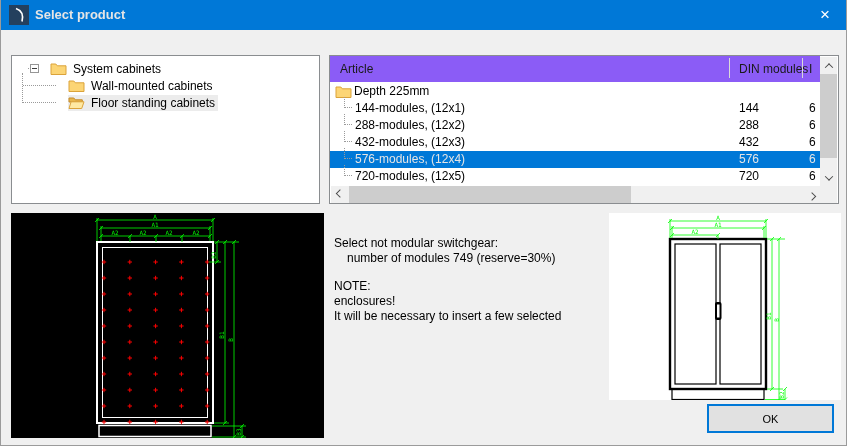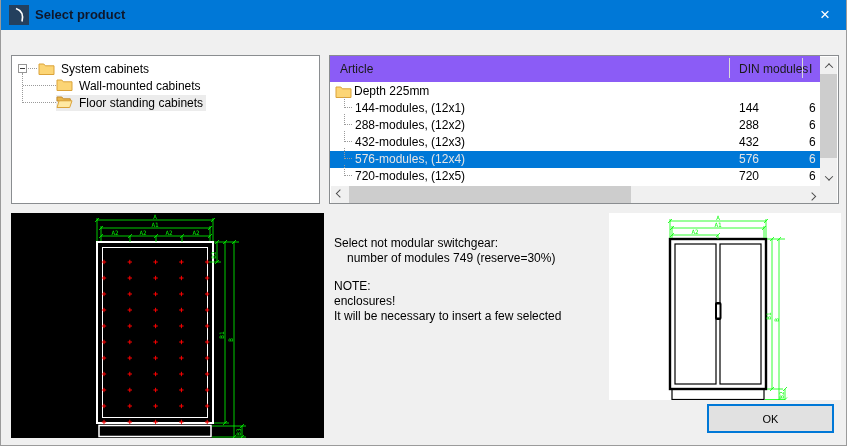--- a/index.html
+++ b/index.html
@@ -5,35 +5,35 @@
   * { box-sizing: border-box; }
   html,body { margin:0; padding:0; background:#c8c8c8; }
   .dlg {
     position:relative; width:847px; height:446px; background:#f0f0f0;
     font-family:"Liberation Sans", sans-serif; font-size:12px; color:#000;
     overflow:hidden; border-left:1px solid #9b9b9b; border-right:1px solid #9b9b9b; border-bottom:1px solid #9b9b9b;
   }
   
   .titlebar { position:absolute; left:0; top:0; width:847px; height:30px; background:#0078d7; }
   .app-icon { position:absolute; left:8px; top:5px; width:20px; height:20px; }
-  .win-title { position:absolute; left:34px; top:0; height:30px; line-height:30px; color:#0f172a; font-size:13px; font-weight:600; }
+  .win-title { position:absolute; left:34px; top:0; height:30px; line-height:30px; color:#e5e5e5; font-size:13px; font-weight:600; }
   .close-btn { position:absolute; right:0; top:0; width:46px; height:30px; color:#fff; font-size:17px;
                display:flex; align-items:center; justify-content:center; cursor:pointer; }
   
   .tree-panel { position:absolute; left:10px; top:55px; width:309px; height:149px; background:#fff; border:1px solid #8a8d90; }
   .table-panel { position:absolute; left:328px; top:55px; width:510px; height:149px; background:#fff; border:1px solid #8a8d90; overflow:hidden; }
   
-  .tree-rows { position:absolute; left:0; top:4px; right:0; }
+  .tree-rows { position:absolute; left:0; top:4px; right:0;padding-left:12px; }
   .tree-row { position:relative; height:17px; display:flex; align-items:center; white-space:nowrap; }
   .expander { position:absolute; left:6px; top:4px; width:9px; height:9px; background:#fff; border:1px solid #969696; }
   .expander::after { content:""; position:absolute; left:1px; top:3px; width:5px; height:1px; background:#3c3c3c; }
   .tree-row .lbl { padding:1px 3px; }
   .tree-row.root { padding-left:26px; }
   .tree-row.child { padding-left:44px; }
-  .sel-wrap { display:flex; }
+  .sel-wrap { display:flex; align-items:center; }
   .sel-wrap.selected { background:#ececec; }
   .folder-ico { width:17px; height:13px; margin-right:3px; flex:none; }
   .vline { position:absolute; border-left:1px dotted #9a9a9a; width:0; }
   .hline { position:absolute; border-top:1px dotted #9a9a9a; height:0; }
   
   .t-header { position:absolute; left:0; top:0; width:490px; height:26px; background:#8b5cf6; }
   .t-header .hcell { position:absolute; top:6px; color:#1a1a1a; }
   .hsep { position:absolute; top:2px; height:20px; width:1px; background:#d9d9d9; }
   .t-rows { position:absolute; left:0; top:27px; width:490px; height:103px; overflow:hidden; }
   .t-row { position:relative; height:17px; line-height:17px; white-space:nowrap; }

